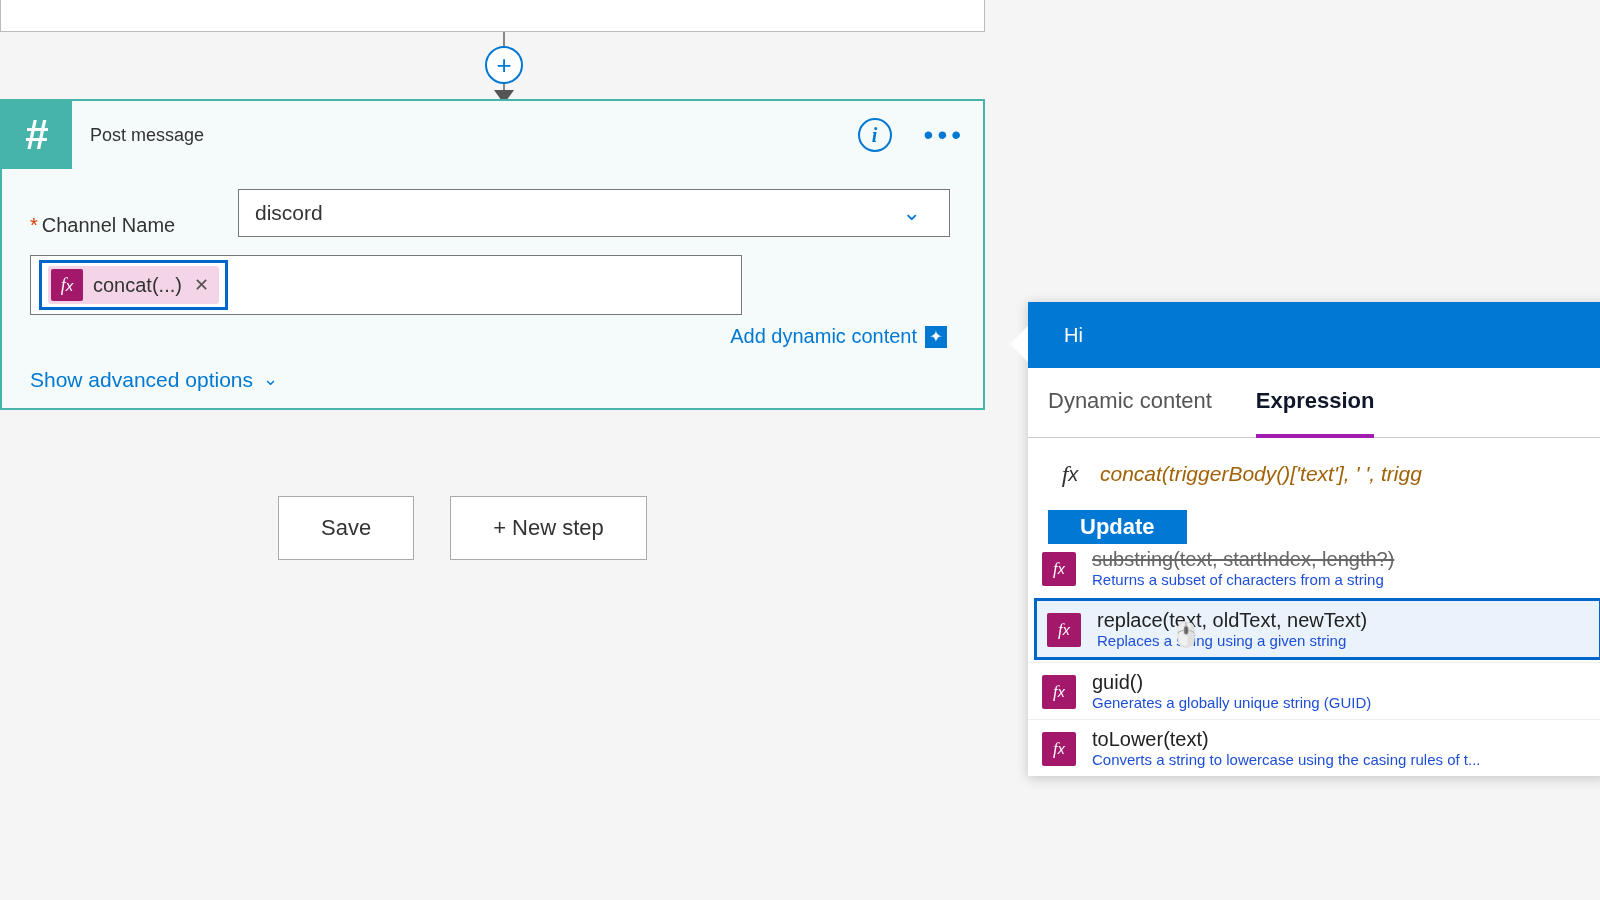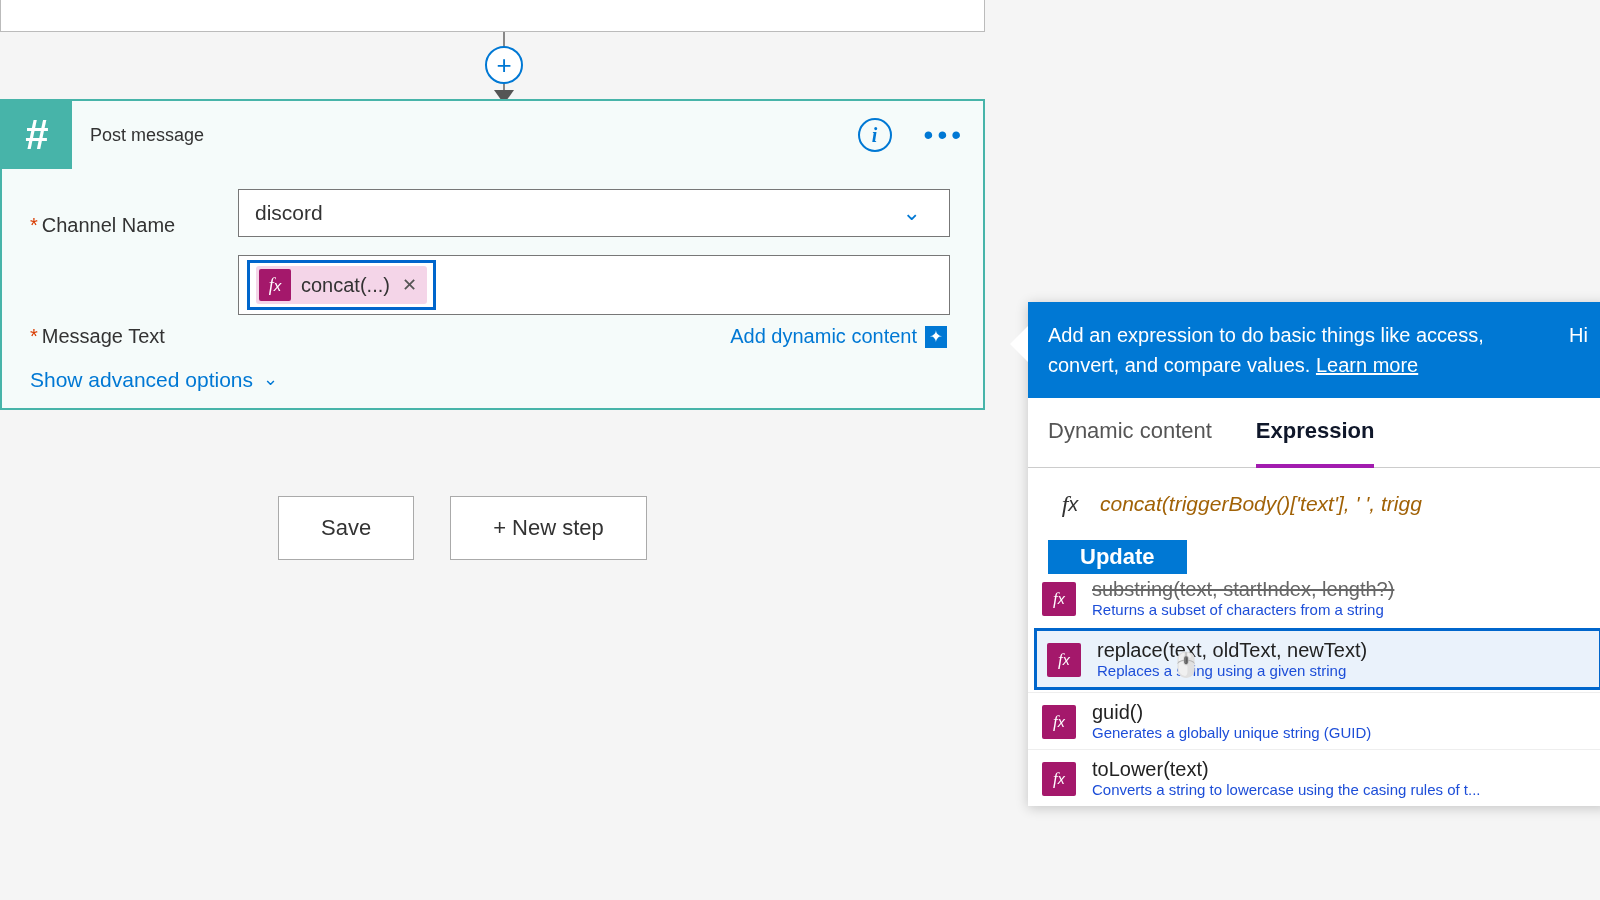--- a/index.html
+++ b/index.html
@@ -97,21 +97,20 @@
       <div class="form-row">
         <div class="label"><span class="asterisk">*</span><span>Channel Name</span></div>
         <div class="field-wrap">
           <div class="select-box">
             <span>discord</span>
             <span class="chevron-down">⌄</span>
           </div>
         </div>
       </div>
       <div class="form-row">
-        <div class="label"><span class="asterisk">*</span><span>Message Text</span></div>
         <div class="field-wrap">
           <div class="text-field">
             <span class="token-highlight">
               <span class="token">
                 <span class="token-fx">f<sub>x</sub></span>
                 <span class="token-label">concat(...)</span>
                 <span class="token-x">✕</span>
               </span>
             </span>
           </div>
@@ -130,24 +129,20 @@
 
   <div class="actions">
     <button class="pill-btn">Save</button>
     <button class="pill-btn">+ New step</button>
   </div>
 </div>
 
 <div class="panel-arrow"></div>
 <div class="dyn-panel">
   <div class="panel-blue">
-    <div>
-      <span>Add an expression to do basic things like access, convert, and compare values.</span>
-      <span class="learn">Learn more</span>
-    </div>
     <span class="hide">Hi</span>
   </div>
   <div class="tabs">
     <div class="tab">Dynamic content</div>
     <div class="tab active">Expression</div>
   </div>
   <div class="expr-input-row">
     <div class="expr-fx">f<sub>x</sub></div>
     <div class="expr-input">concat(triggerBody()['text'], ' ', trigg</div>
   </div>

